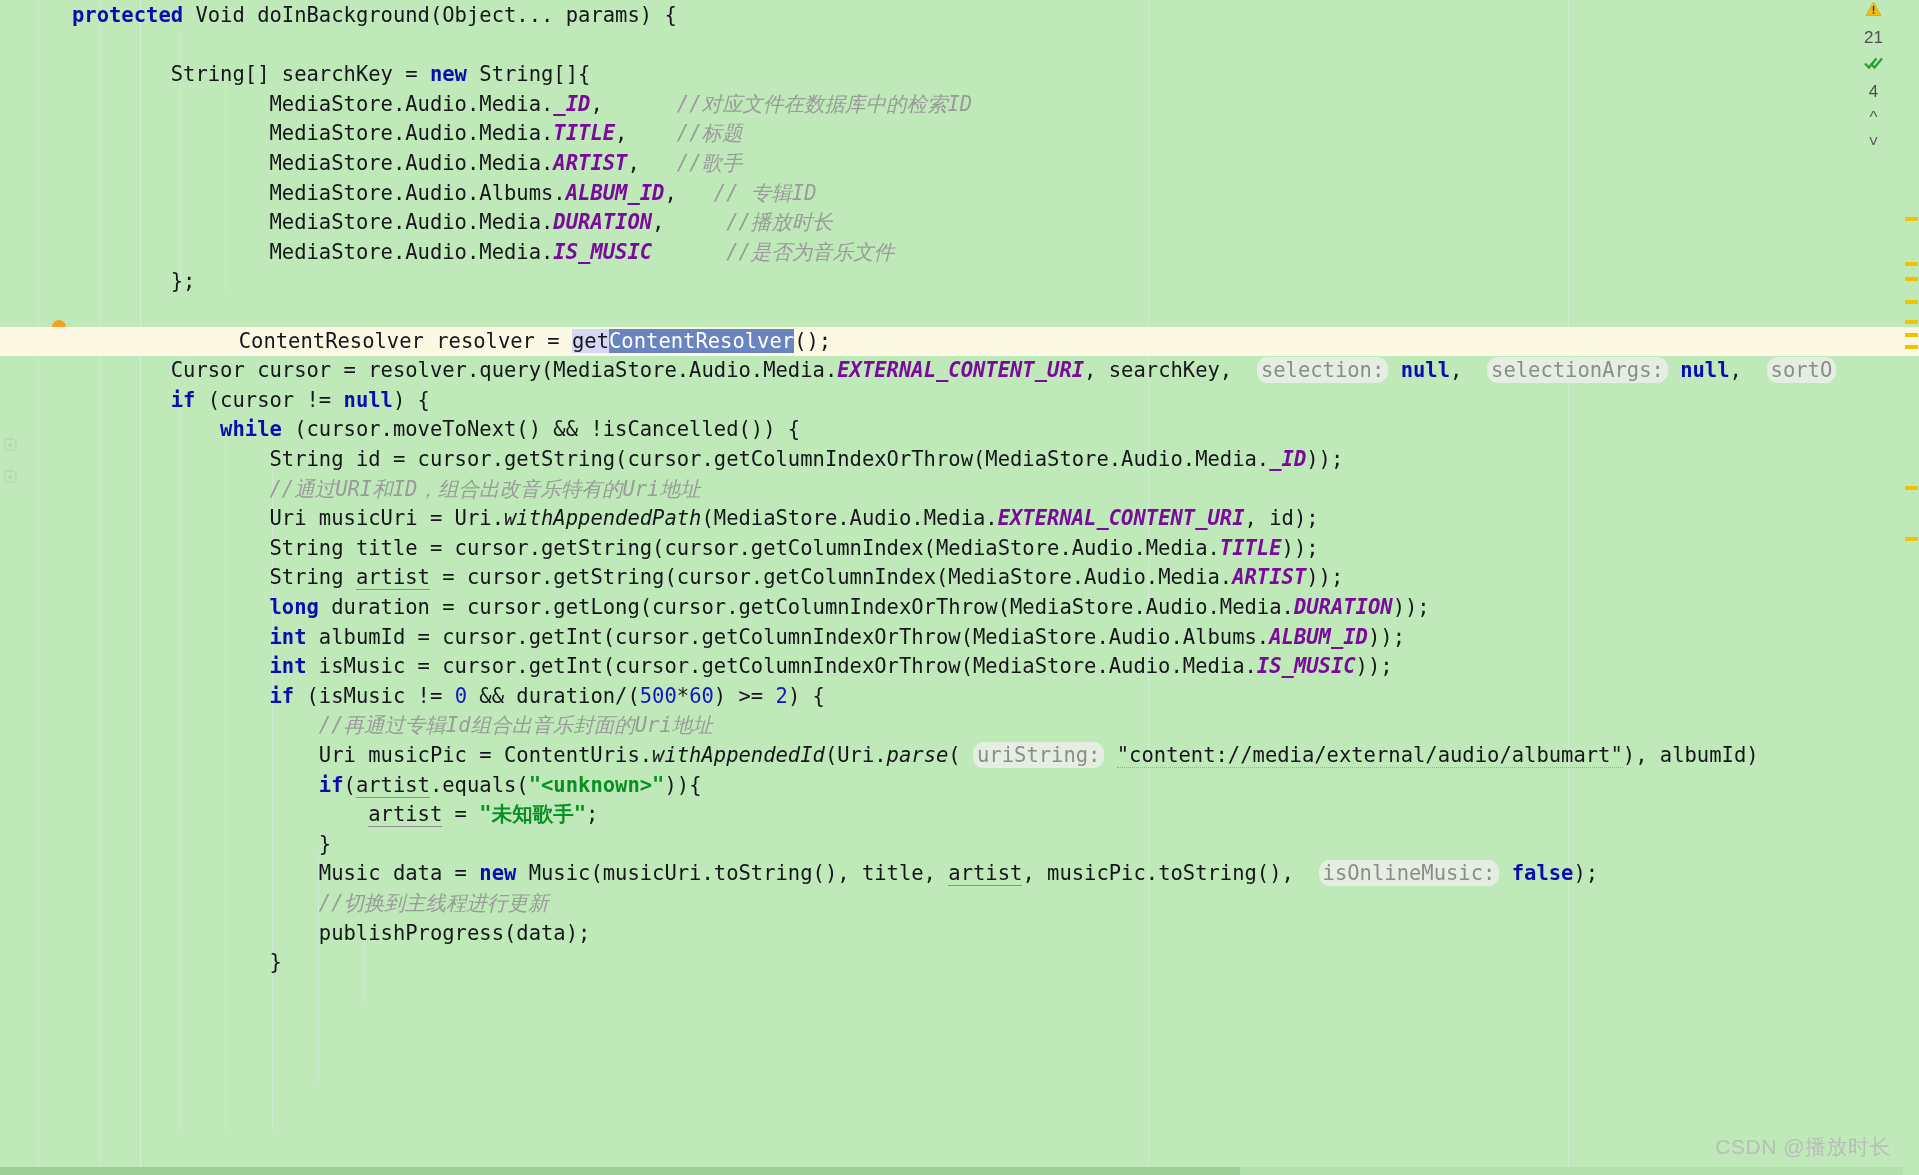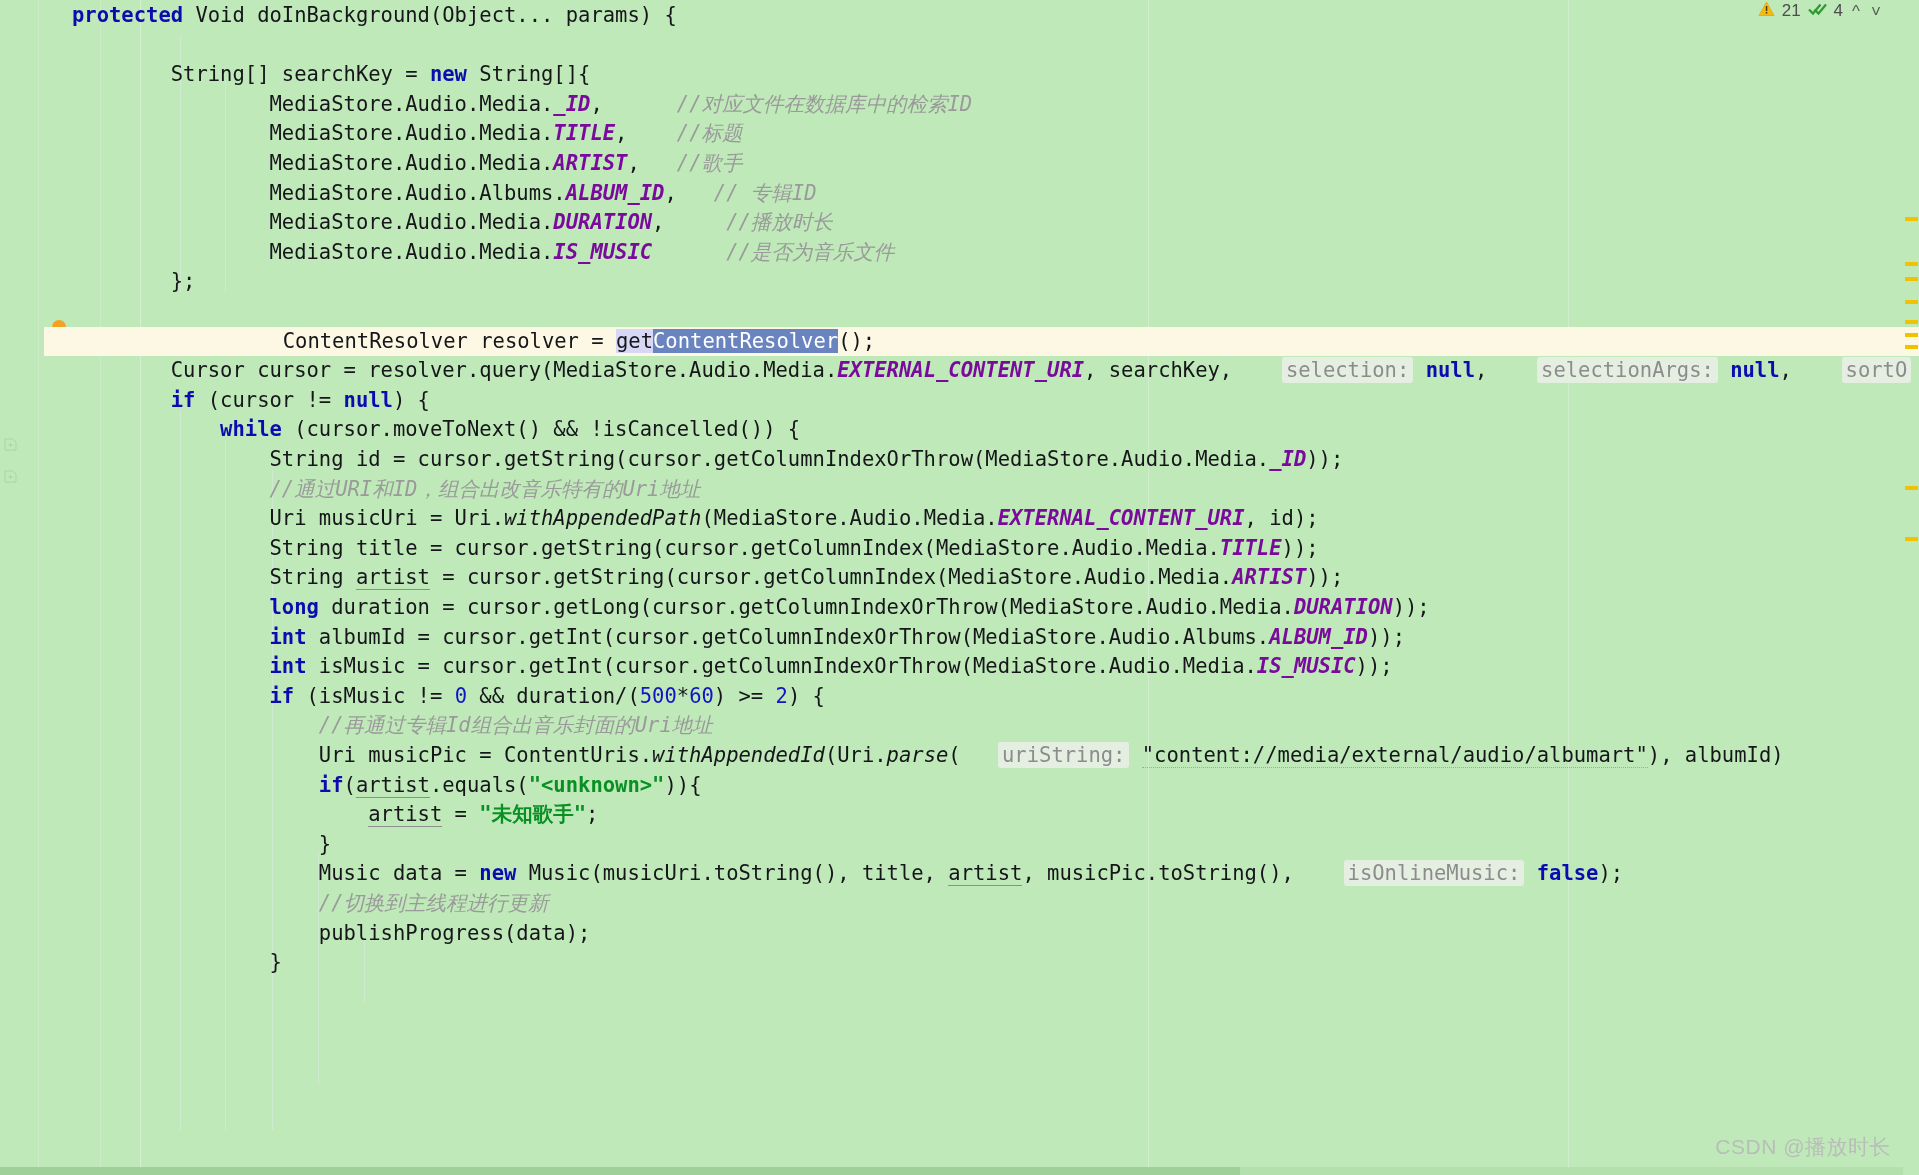--- a/index.html
+++ b/index.html
@@ -74,60 +74,59 @@
     left: 0;
     right: 0;
     height: 29.6px;
     padding-left: 72px;
     box-sizing: border-box;
     white-space: pre;
   }
   .line.caret-line {
     background: #fdf8e4;
     padding-left: 0;
-    margin-left: 44px;
   }
   .line.caret-line .ltext { margin-left: 140px; display: inline-block; }
 
   
   .kw        { color: #0b0bb0; font-weight: bold; }
   .const     { color: #7a0a9c; font-style: italic; font-weight: bold; }
   .num       { color: #1414c4; }
   .str       { color: #0a8f24; font-weight: bold; }
   .cmt       { color: #9a9a9a; font-style: italic; }
   .plain     { color: #15151a; }
   .ident-uln { border-bottom: 1px solid #8e8e8e; }
   .str-uln   { border-bottom: 1px dotted #7fbf86; }
 
   
   .hint {
     background: #e4efe2;
     color: #8c8c8c;
-    border-radius: 3px;
+    border-radius: 11px;
     padding: 1px 4px;
     font-style: normal;
     font-weight: normal;
-    margin-left: 25px;
   }
 
   
   .sel-soft { background: #d7d8f5; }
   .sel-main { background: #6a84c0; color: #ffffff; }
 
   
   .inspect-widget {
     position: absolute;
     right: 36px;
     top: 1px;
     display: flex;
     align-items: center;
     gap: 7px;
     font-family: "Liberation Sans", sans-serif;
     font-size: 16px;
     color: #4e4e4e;
+    flex-direction: column;
   }
   .inspect-widget .count { font-size: 17px; color: #4d4d4d; }
   .chev {
     color: #5a5a5a;
     font-size: 17px;
     padding: 0 2px;
     line-height: 1;
   }
 
   

